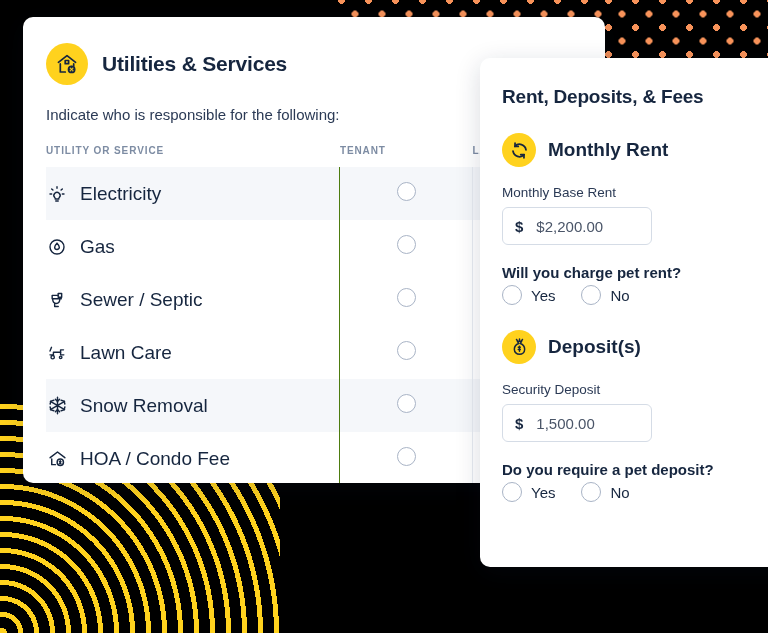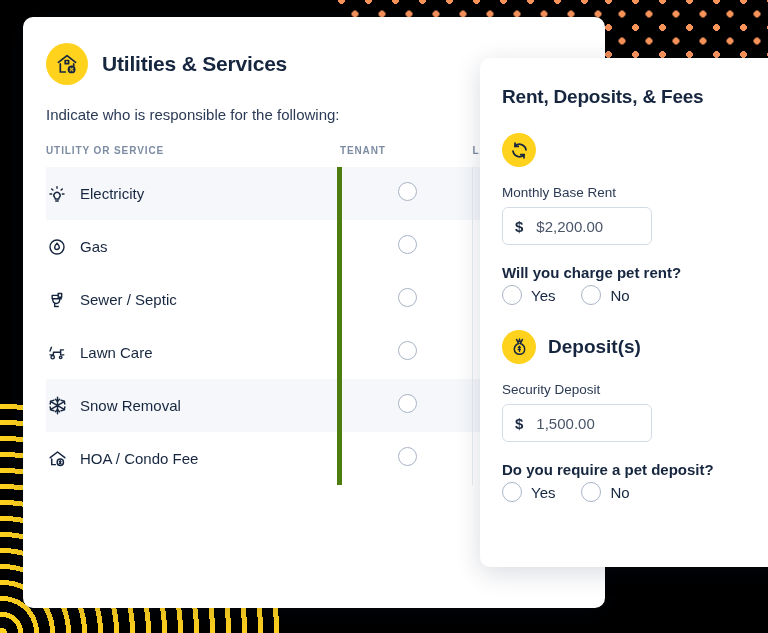--- a/index.html
+++ b/index.html
@@ -37,21 +37,21 @@
         rgba(0,0,0,0) 5px, rgba(0,0,0,0) 16px);
   }
 
   
   .card {
     position: absolute;
     background: #FFFFFF;
     border-radius: 10px;
     box-shadow: 0 6px 26px rgba(20,30,60,.16);
   }
-  #card-utilities { left: 23px; top: 17px; width: 582px; height: 591px; overflow: hidden; }
+  #card-utilities { left: 23px; top: 17px; width: 582px; height: 466px; overflow: hidden; }
   #card-rent      { left: 480px; top: 58px; width: 360px; height: 509px; overflow: hidden; }
 
   
   .util-pad { padding: 26px 0 0 23px; }
   .head-row { display: flex; align-items: center; gap: 14px; }
   .badge {
     width: 42px; height: 42px; border-radius: 50%;
     background: #FFD21E; display: flex; align-items: center; justify-content: center;
     flex: 0 0 auto;
   }
@@ -67,22 +67,22 @@
   table.util-table { border-collapse: collapse; width: 559px; margin-top: 16px; table-layout: fixed; }
   table.util-table th {
     font-size: 10px; font-weight: bold; color: #7D8CA3; letter-spacing: .9px;
     text-align: left; padding: 6px 0 11px 0;
   }
   th.c-name { width: 255px; padding-left: 15px; }
   th.c-tenant, th.c-landlord { text-align: center; width: 115px; }
   table.util-table td { padding: 0; height: 53px; vertical-align: middle; }
   tr.zebra td { background: #F5F7FA; }
   td.c-name {
-    padding-left: 15px; font-size: 15px; color: #16263F;
-    border-right: 5px solid #4d7c0f;
+    padding-left: 15px; font-size: 19px; color: #16263F;
+    border-right: 1px solid #4d7c0f;
   }
   td.c-tenant { border-right: 1px solid #E7EBF1; }
   td.c-tenant, td.c-landlord { text-align: center; }
   .name-cell { display: flex; align-items: center; gap: 12px; }
   .util-icon { width: 22px; height: 22px; flex: 0 0 auto; display:flex; align-items:center; justify-content:center; }
   .radio {
     display: inline-block; width: 19px; height: 19px; border-radius: 50%;
     border: 1.6px solid #A9B4C6; background: #fff;
   }
 
@@ -261,20 +261,21 @@
       <div class="rent-title">Rent, Deposits, &amp; Fees</div>
 
       <div class="sec-head">
         <div class="badge">
           <svg width="21" height="21" viewBox="0 0 24 24" fill="none" stroke="#16263F" stroke-width="2" stroke-linecap="round" stroke-linejoin="round">
             <path d="M19.4 11.2a7.4 7.4 0 0 0-12.7-4"></path>
             <path d="M4.6 12.8a7.4 7.4 0 0 0 12.7 4"></path>
             <path d="M6.9 3.6v3.7h3.7M17.1 20.4v-3.7h-3.7"></path>
           </svg>
         </div>
+        <div class="sec-title">Monthly Rent</div>
       </div>
 
       <div class="field-label">Monthly Base Rent</div>
       <div class="money-input">
         <span class="money-sym">$</span>
         <span class="money-val">$2,200.00</span>
       </div>
 
       <div class="question">Will you charge pet rent?</div>
       <div class="radio-row">

